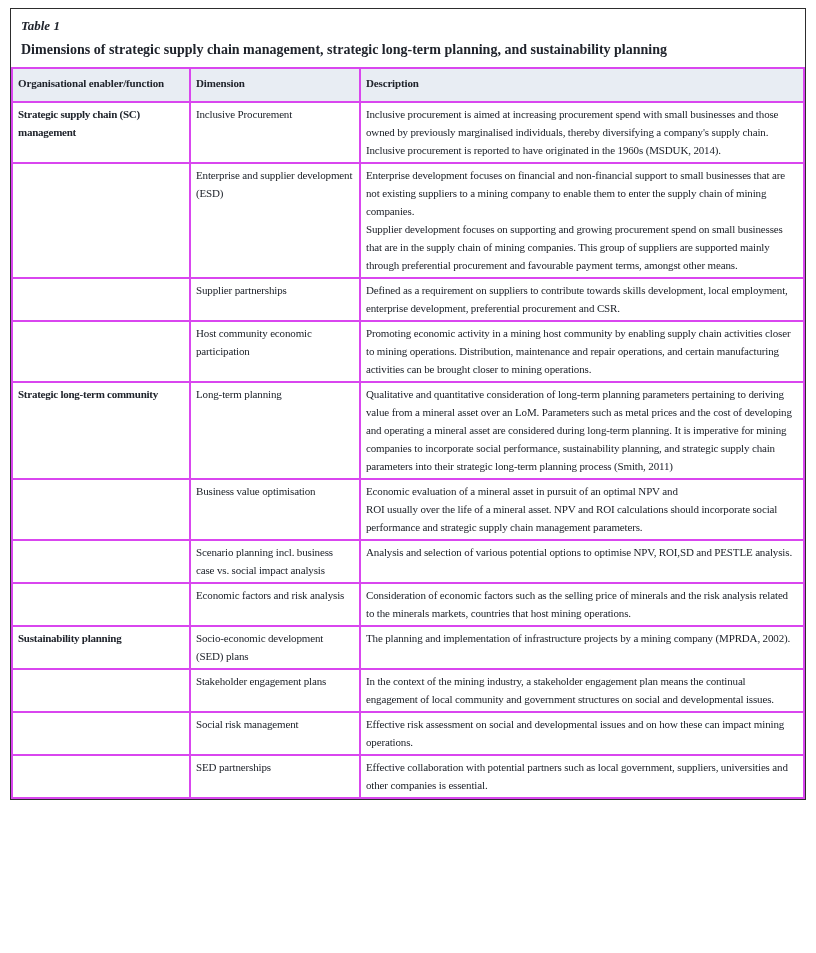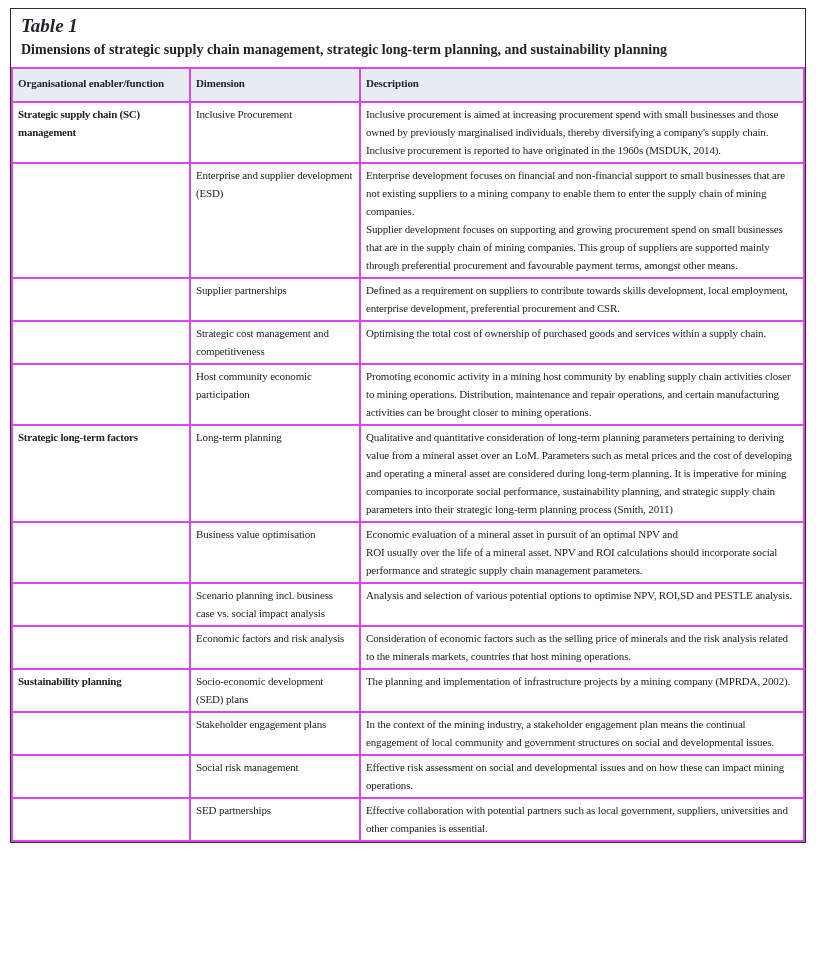--- a/index.html
+++ b/index.html
@@ -16,21 +16,21 @@
     width: 796px;
     border: 1.5px solid #2d2d2d;
     background: #ffffff;
   }
   .caption-block {
     padding: 7px 10px 8px 10px;
   }
   .tbl-label {
     font-style: italic;
     font-weight: bold;
-    font-size: 19px;
+    font-size: 13px;
     line-height: 19px;
     margin-bottom: 5px;
   }
   .tbl-caption {
     font-weight: bold;
     font-size: 14px;
     line-height: 19px;
   }
   table {
     width: 100%;
@@ -98,34 +98,29 @@
 Supplier development focuses on supporting and growing procurement spend on small businesses that are in the supply chain of mining companies. This group of suppliers are supported mainly through preferential procurement and favourable payment terms, amongst other means.</td>
   </tr>
 
 
   <tr>
     <td class="col-enabler"></td>
     <td class="col-dimension">Supplier partnerships</td>
     <td class="col-description">Defined as a requirement on suppliers to contribute towards skills development, local employment, enterprise development, preferential procurement and CSR.</td>
   </tr>
 
-  <tr>
-    <td class="col-enabler"></td>
-    <td class="col-dimension">Strategic cost management and competitiveness</td>
-    <td class="col-description">Optimising the total cost of ownership of purchased goods and services within a supply chain.</td>
-  </tr>
 
   <tr>
     <td class="col-enabler"></td>
     <td class="col-dimension">Host community economic participation</td>
     <td class="col-description">Promoting economic activity in a mining host community by enabling supply chain activities closer to mining operations. Distribution, maintenance and repair operations, and certain manufacturing activities can be brought closer to mining operations.</td>
   </tr>
 
   <tr>
-    <td class="col-enabler">Strategic long-term factors</td>
+    <td class="col-enabler">Strategic long-term community</td>
     <td class="col-dimension">Long-term planning</td>
     <td class="col-description">Qualitative and quantitative consideration of long-term planning parameters pertaining to deriving value from a mineral asset over an LoM. Parameters such as metal prices and the cost of developing and operating a mineral asset are considered during long-term planning. It is imperative for mining companies to incorporate social performance, sustainability planning, and strategic supply chain parameters into their strategic long-term planning process (Smith, 2011)</td>
   </tr>
 
   <tr>
     <td class="col-enabler"></td>
     <td class="col-dimension">Business value optimisation</td>
     <td class="col-description">Economic evaluation of a mineral asset in pursuit of an optimal NPV and
 ROI usually over the life of a mineral asset. NPV and ROI calculations should incorporate social performance and strategic supply chain management parameters.</td>
   </tr>

